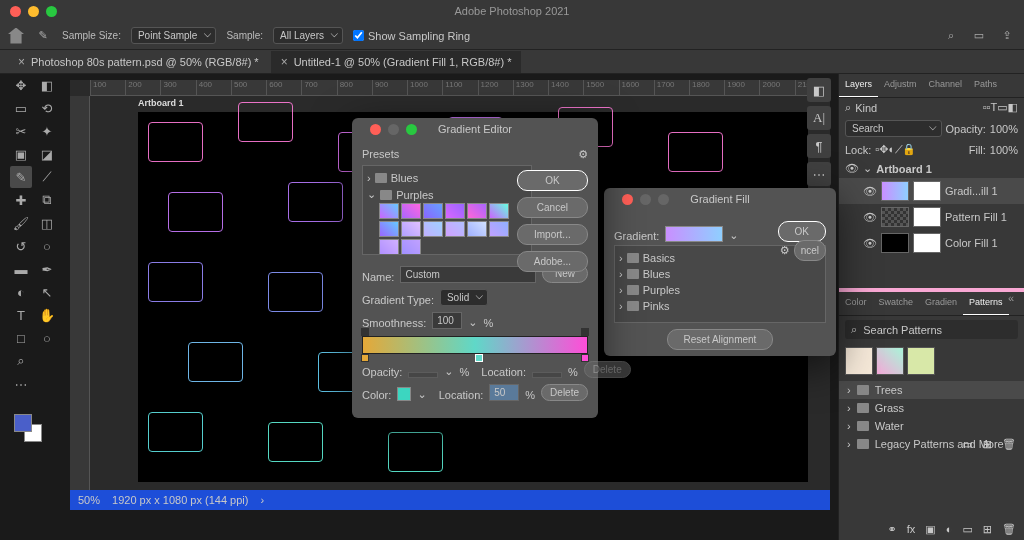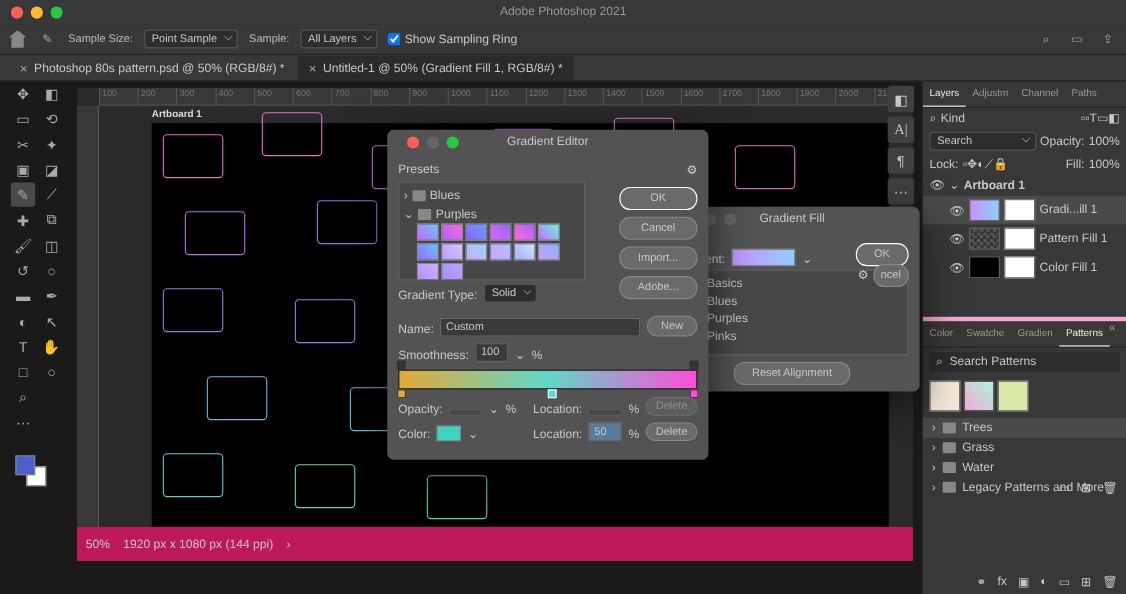--- a/index.html
+++ b/index.html
@@ -31,21 +31,21 @@
 .fg{position:absolute;width:18px;height:18px;background:#4a5fc9;border:1px solid #888;z-index:2}
 .bg{position:absolute;width:18px;height:18px;background:#fff;border:1px solid #888;left:10px;top:10px}
 .canvas{position:absolute;left:70px;top:6px;width:760px;height:430px;background:#2a2a2a;overflow:hidden}
 .ruler-h{position:absolute;left:20px;top:0;right:0;height:16px;background:#383838;border-bottom:1px solid #555;display:flex}
 .ruler-h span{width:50px;font-size:8px;color:#777;border-left:1px solid #555;padding-left:2px}
 .ruler-v{position:absolute;left:0;top:16px;width:20px;bottom:0;background:#383838;border-right:1px solid #555}
 .artboard{position:absolute;left:68px;top:32px;width:670px;height:370px;background:#000}
 .ablbl{position:absolute;left:68px;top:18px;font-size:9px;color:#ddd;font-weight:bold}
 .pattern{position:absolute;inset:0;opacity:0.9}
 .neon{position:absolute;width:55px;height:40px;border:1.5px solid;border-radius:4px}
-.statusbar{position:absolute;bottom:0;left:0;right:0;height:31px;background:#be185d;display:flex;align-items:center;padding:0 8px;gap:12px;font-size:10px;color:#aaa}
+.statusbar{position:absolute;bottom:0;left:0;right:0;height:20px;background:#1d4ed8;display:flex;align-items:center;padding:0 8px;gap:12px;font-size:10px;color:#aaa}
 .rpanel{position:absolute;right:0;top:0;width:186px;bottom:0;background:#383838;border-left:1px solid #222}
 .ptabs{display:flex;height:24px;border-bottom:1px solid #222}
 .ptab{padding:5px 6px;font-size:9px;color:#999}
 .ptab.act{color:#eee;border-bottom:1px solid #fff}
 .lrow{display:flex;align-items:center;padding:3px 6px;gap:4px;font-size:10px}
 .lthumb{width:28px;height:20px;border:1px solid #666;background:#222}
 .eye{width:14px;font-size:11px}
 .panel2{position:absolute;top:214px;left:0;right:0;border-top:4px solid #f9a8d4}
 .srch{margin:4px 6px;background:#2d2d2d;padding:3px 6px;border-radius:3px;font-size:10px;color:#888;display:flex;gap:6px;align-items:center}
 .swatches{display:flex;gap:3px;flex-wrap:wrap;padding:4px 6px}
@@ -55,21 +55,21 @@
 .trow.sel{background:#4a4a4a}
 .fold{width:12px;height:10px;background:#888;border-radius:1px}
 .rstrip{position:absolute;right:190px;top:4px;width:30px;display:flex;flex-direction:column;gap:4px;align-items:center}
 .rstrip .ic{width:24px;height:24px;background:#404040;border-radius:3px;display:flex;align-items:center;justify-content:center;font-size:13px}
 .dialog{position:absolute;background:#535353;border-radius:6px;box-shadow:0 10px 40px rgba(0,0,0,0.6)}
 .dtitle{height:22px;display:flex;align-items:center;justify-content:center;position:relative;font-size:11px}
 .dtitle .traffic{position:absolute;left:8px}
 .dbody{padding:8px 10px}
 .dbtn{background:#6a6a6a;padding:4px 16px;border-radius:10px;border:1px solid #888;font-size:10px;cursor:pointer;text-align:center}
 .dbtn.pri{border:1px solid #fff}
-#grad-editor{left:352px;top:118px;width:292px;height:300px}
+#grad-editor{left:352px;top:118px;width:246px;height:300px}
 .preset-area{background:#484848;border:1px solid #666;padding:4px;height:90px;overflow:hidden}
 .pfold{display:flex;align-items:center;gap:4px;padding:2px 0;font-size:10px}
 .pgrid{display:flex;gap:2px;flex-wrap:wrap;margin-left:12px}
 .pw{width:20px;height:16px;border:1px solid #888;background:linear-gradient(45deg,#c966ff,#66c9ff)}
 .gbar{height:18px;background:linear-gradient(90deg,#e5a838,#5fd8c8,#ff4dd8);border:1px solid #222;position:relative;margin:4px 0}
 .stop{position:absolute;width:8px;height:8px;border:1px solid #333;bottom:-9px}
 .stop.op{top:-9px;bottom:auto}
 .frow{display:flex;align-items:flex-end;gap:6px;padding:3px 0;font-size:10px}
 .tin{background:#3a3a3a;padding:2px 4px;border:1px solid #666;font-size:10px;min-width:30px}
 .colsw{width:22px;height:14px;border:1px solid #888;background:#3cd6c0}
@@ -411,28 +411,28 @@
           <div class="pw" style="background:linear-gradient(45deg,#9966ff,#66c9ff)"></div>
         <div class="pw" style="background:linear-gradient(45deg,#b0a0ff,#e0c0ff)"></div>
           <div class="pw" style="background:linear-gradient(45deg,#c0b0ff,#a0d0ff)"></div>
           <div class="pw" style="background:linear-gradient(45deg,#d0a0ff,#b0c0ff)"></div>
           <div class="pw" style="background:linear-gradient(45deg,#a0b0ff,#d0e0ff)"></div>
           <div class="pw" style="background:linear-gradient(45deg,#c0a0ff,#90b0ff)"></div>
           <div class="pw" style="background:linear-gradient(45deg,#b090ff,#d0b0ff)"></div>
           <div class="pw" style="background:linear-gradient(45deg,#a090ff,#c0a0ff)"></div>
       </div>
     </div>
-    <div class="frow">
-        <span>Gradient Type:</span>
-        <span class="drop">Solid</span>
-      </div>
     <div class="frow" style="margin-top:6px">
         <span>Name:</span>
         <span class="tin" style="flex:1">Custom</span>
         <div class="dbtn" style="padding:3px 12px">New</div>
+      </div>
+    <div class="frow">
+        <span>Gradient Type:</span>
+        <span class="drop">Solid</span>
       </div>
     <div class="frow">
         <span>Smoothness:</span>
         <span class="tin">100</span>
         <span>⌄</span>
         <span>%</span>
       </div>
     <div class="gbar">
       <div class="stop op" style="left:-2px;background:#333"></div>
       <div class="stop op" style="right:-2px;background:#333"></div>

